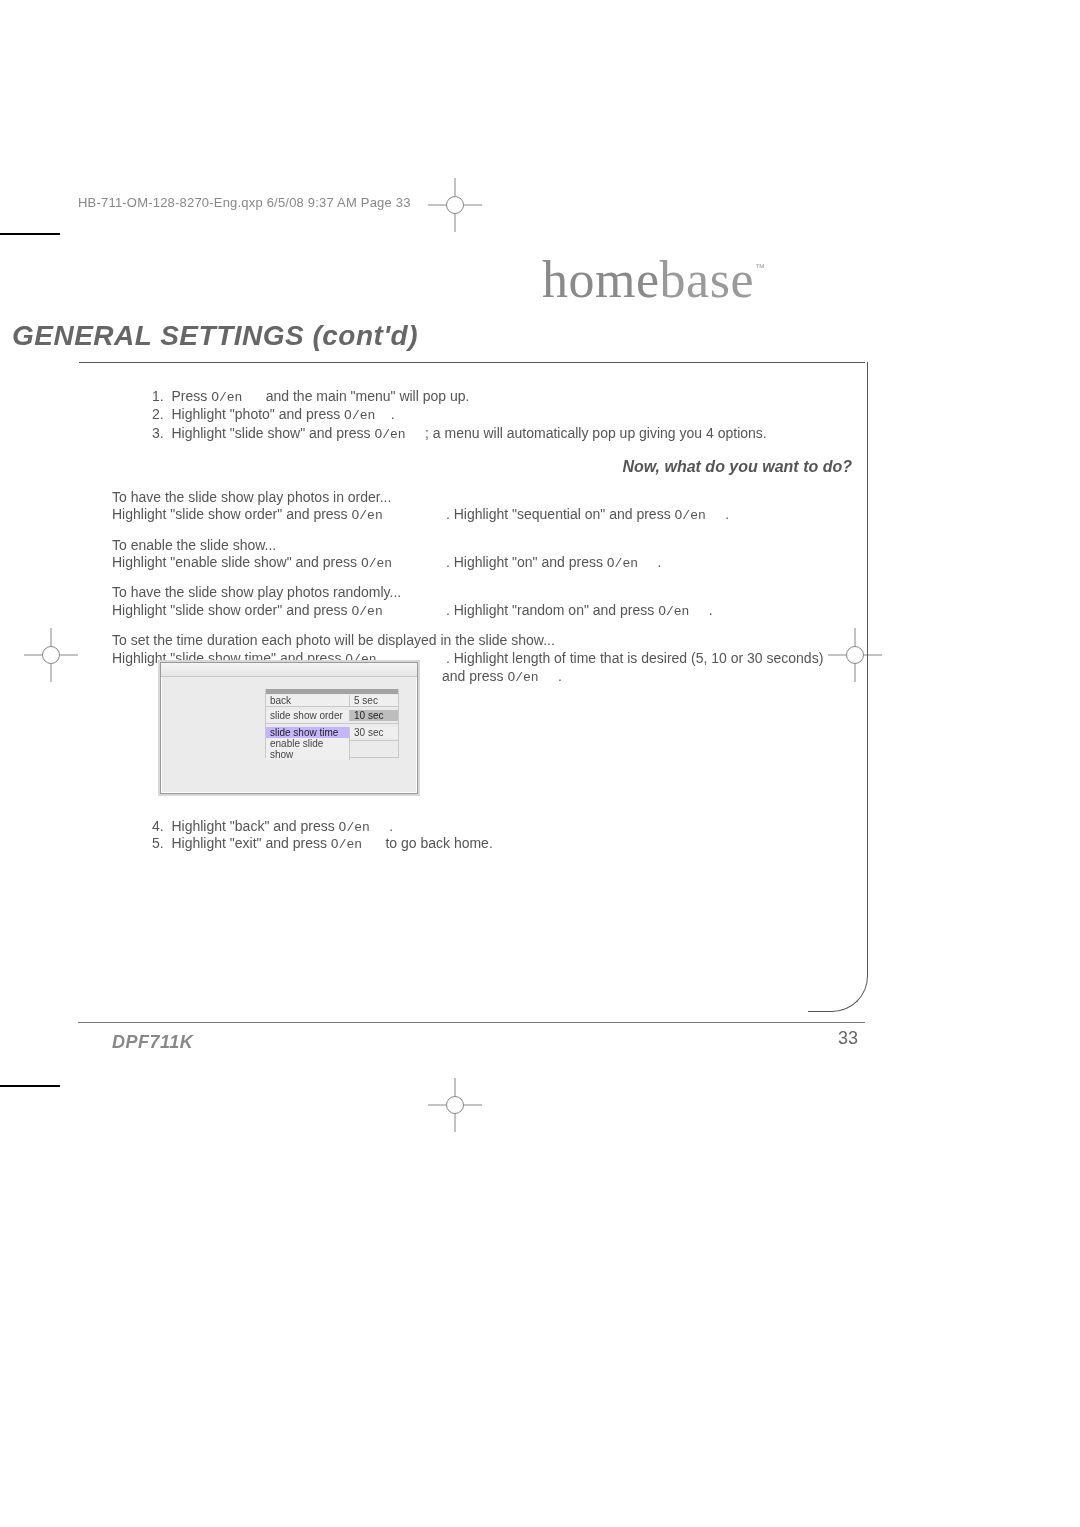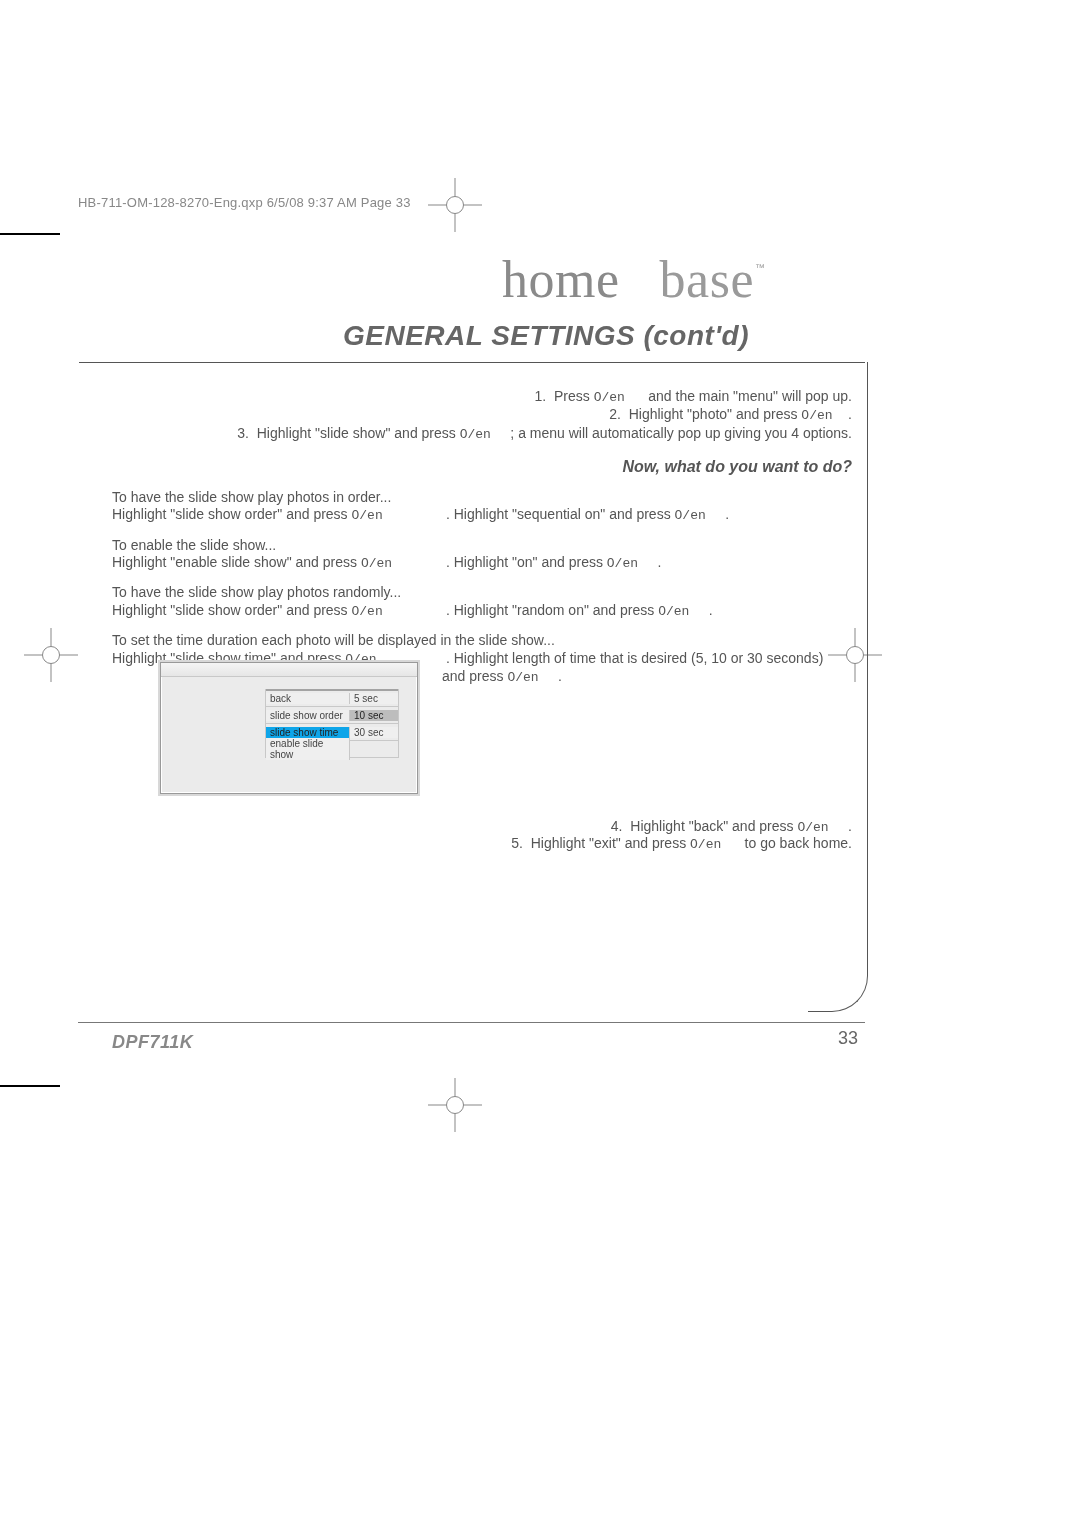--- a/index.html
+++ b/index.html
@@ -21,53 +21,53 @@
   .reg .cross-v { top: 0; bottom: 0; left: 50%; width: 1px; transform: translateX(-0.5px); }
   .reg .circ { position: absolute; left: 50%; top: 50%; width: 18px; height: 18px; border: 1px solid #888; border-radius: 50%; transform: translate(-50%, -50%); background: #fff; }
   .reg.top-center { left: 428px; top: 178px; }
   .reg.bottom-center { left: 428px; top: 1078px; }
   .reg.mid-left  { left: 24px;  top: 628px; }
   .reg.mid-right { left: 828px; top: 628px; }
 
   
   .brand { position: absolute; right: 326px; top: 250px; font-family: Georgia, 'Times New Roman', serif; color: #8a8a8a; font-size: 52px; letter-spacing: 0.5px; }
   .brand .light { font-weight: 400; }
-  .brand .thin { font-weight: 300; color: #9a9a9a; margin-left: 40px; }
+  .brand .thin { font-weight: 300; color: #9a9a9a; }
   .tm { position: absolute; right: 315px; top: 262px; font-size: 10px; color: #9a9a9a; font-family: Arial, sans-serif; }
 
   
-  .section-title { position: absolute; left: 12px; right: 0; top: 320px; text-align: center; font-style: italic; font-weight: 700; font-size: 28px; color: #666; letter-spacing: 0.5px; }
+  .section-title { position: absolute; left: 12px; right: 0; top: 320px; font-style: italic; font-weight: 700; font-size: 28px; color: #666; letter-spacing: 0.5px; }
 
   
   .hr { position: absolute; left: 78px; right: 215px; top: 362px; height: 1px; background: #555; }
 
   
   .frame { position: absolute; left: 78px; top: 362px; width: 790px; height: 650px; border: 1px solid #555; border-top: none; border-left: none; border-bottom-right-radius: 36px; }
   
   .frame { border-bottom: 1px solid #555; }
   .frame-hide-left { position: absolute; left: 78px; top: 362px; width: 1px; height: 650px; background: #fff; }
   .frame-hide-bottom { position: absolute; left: 78px; top: 1011px; width: 730px; height: 2px; background: #fff; }
 
   
   .content { position: absolute; left: 112px; top: 388px; width: 740px; color: #555; font-size: 14px; line-height: 1.25; }
   .q { font-style: italic; font-weight: 700; font-size: 16px; color: #555; margin-bottom: 2px; }
   .ol { margin-left: 40px; }
-  .ol .li { margin-bottom: 0px; text-align: right; }
+  .ol .li { margin-bottom: 0px; }
   .mono { font-family: 'Courier New', monospace; font-size: 13px; }
   .sub { margin-top: 14px; font-style: italic; font-weight: 700; font-size: 16px; text-align: right; }
   .para { margin-top: 12px; }
   .left-col { width: 330px; display: inline-block; vertical-align: top; }
   .right-col { display: inline-block; vertical-align: top; }
 
   
   .menu-mock { position: absolute; left: 160px; top: 662px; width: 258px; height: 132px; border: 1px solid #999; background: #ebebeb; box-shadow: inset 0 0 0 1px #fff; }
   .menu-mock .titlebar { height: 14px; background: linear-gradient(#f5f5f5, #e6e6e6); border-bottom: 1px solid #c8c8c8; }
   .menu-table { position: absolute; left: 104px; top: 26px; font-size: 10px; color: #444; }
   .menu-table .row { display: flex; height: 17px; align-items: center; border-top: 1px solid #c8c8c8; }
-  .menu-table .row:first-child { border-top: 2px solid #a3a3a3; justify-content: space-between; }
+  .menu-table .row:first-child { border-top: 5px solid #a3a3a3; justify-content: space-between; }
   .menu-table .cell-l { width: 84px; padding-left: 4px; border-right: 1px solid #c8c8c8; background: #efefef; }
   .menu-table .cell-r { width: 48px; padding-left: 4px; background: #efefef; }
   .menu-table .row.sel .cell-l { background: #bdbdbd; color: #222; }
   .menu-table .row.sel .cell-r { background: #bdbdbd; color: #222; }
   .menu-table { border-bottom: 1px solid #c8c8c8; border-right: 1px solid #c8c8c8; border-left: 1px solid #c8c8c8; }
   .menu-mock-outer { position: absolute; left: 158px; top: 660px; width: 262px; height: 136px; background: #d8d8d8; }
 
   .steps2 { position: absolute; left: 112px; top: 818px; width: 740px; font-size: 14px; color: #555; }
 
   
@@ -175,21 +175,21 @@
     <div class="menu-table">
       <div class="row">
         <div class="cell-l">back</div>
         <div class="cell-r">5 sec</div>
       </div>
       <div class="row sel">
         <div class="cell-l" style="background:#efefef;color:#444">slide show order</div>
         <div class="cell-r">10 sec</div>
       </div>
       <div class="row">
-        <div class="cell-l" style="background:#0ea5e9;color:#222">slide show time</div>
+        <div class="cell-l" style="background:#c4b5fd;color:#222">slide show time</div>
         <div class="cell-r">30 sec</div>
       </div>
       <div class="row">
         <div class="cell-l">enable slide show</div>
         <div class="cell-r"></div>
       </div>
     </div>
   </div>
 
   <div class="steps2">

